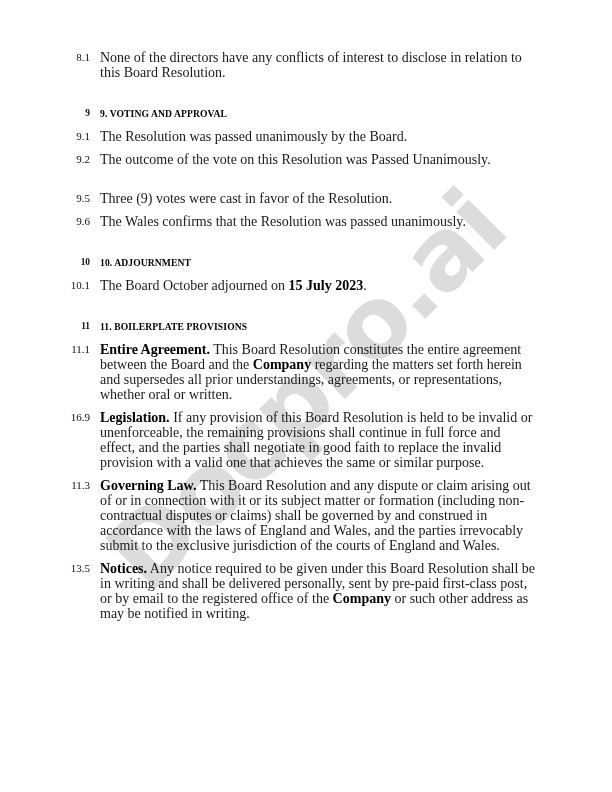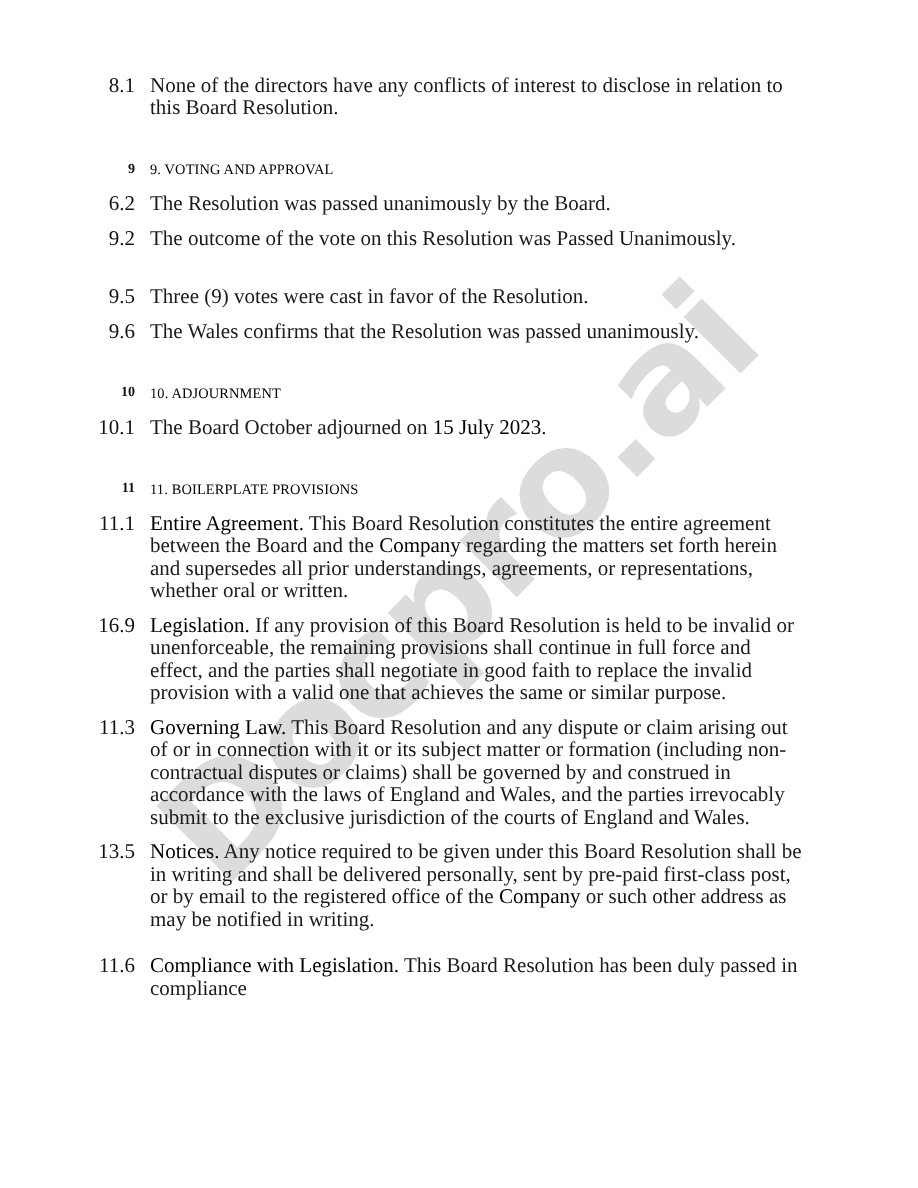--- a/index.html
+++ b/index.html
@@ -60,35 +60,35 @@
     position: relative;
     display: flex;
     align-items: flex-start;
     padding: 0;
     margin: 0;
   }
   .clause-num {
     flex: 0 0 auto;
     width: 38px;
     text-align: right;
-    font-size: 14px;
+    font-size: 11px;
     line-height: 15px;
     color: #111111;
     white-space: nowrap;
   }
   .clause-text {
     flex: 1 1 auto;
     margin-left: 10px;
     font-size: 14px;
     line-height: 15px;
     color: #1a1a1a;
     text-align: left;
   }
   .clause-text b {
-    font-weight: 400;
+    font-weight: 700;
     color: #000000;
   }
 
   
   .section-head .clause-num {
     font-weight: 700;
     font-size: 9.4px;
   }
   .section-head .clause-text {
     font-weight: 700;
@@ -121,21 +121,21 @@
           <div class="clause-num">8.1</div>
           <div class="clause-text"><span>None of the directors have any conflicts of interest to disclose in relation to this Board Resolution.</span></div>
         </div>
         <div class="sp-26"></div>
         <div class="clause section-head">
           <div class="clause-num">9</div>
           <div class="clause-text"><b>9. VOTING AND APPROVAL</b></div>
         </div>
         <div class="sp-8"></div>
         <div class="clause">
-          <div class="clause-num">6.2</div>
+          <div class="clause-num">9.1</div>
           <div class="clause-text"><span>The Resolution was passed unanimously by the Board.</span></div>
         </div>
         <div class="sp-8"></div>
         <div class="clause">
           <div class="clause-num">9.2</div>
           <div class="clause-text"><span>The outcome of the vote on this Resolution was Passed Unanimously.</span></div>
         </div>
         <div class="sp-8"></div>
         <div class="sp-8"></div>
         <div class="sp-8"></div>
@@ -178,20 +178,16 @@
           <div class="clause-num">11.3</div>
           <div class="clause-text"><b>Governing Law.</b><span> This Board Resolution and any dispute or claim arising out of or in connection with it or its subject matter or formation (including non-contractual disputes or claims) shall be governed by and construed in accordance with the laws of England and Wales, and the parties irrevocably submit to the exclusive jurisdiction of the courts of England and Wales.</span></div>
         </div>
         <div class="sp-8"></div>
         <div class="clause">
           <div class="clause-num">13.5</div>
           <div class="clause-text"><b>Notices.</b><span> Any notice required to be given under this Board Resolution shall be in writing and shall be delivered personally, sent by pre-paid first-class post, or by email to the registered office of the </span><b>Company</b><span> or such other address as may be notified in writing.</span></div>
         </div>
         <div class="sp-8"></div>
         <div class="sp-8"></div>
-        <div class="clause">
-          <div class="clause-num">11.6</div>
-          <div class="clause-text"><b>Compliance with Legislation.</b><span> This Board Resolution has been duly passed in compliance</span></div>
-        </div>
       </div>
   </div>
 
 </div>
 
 </body></html>

